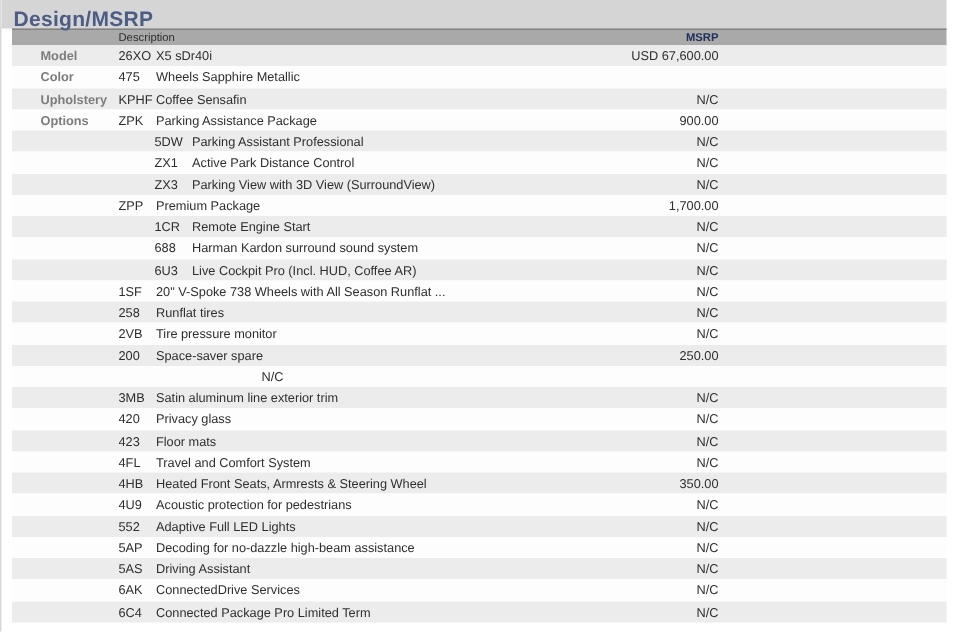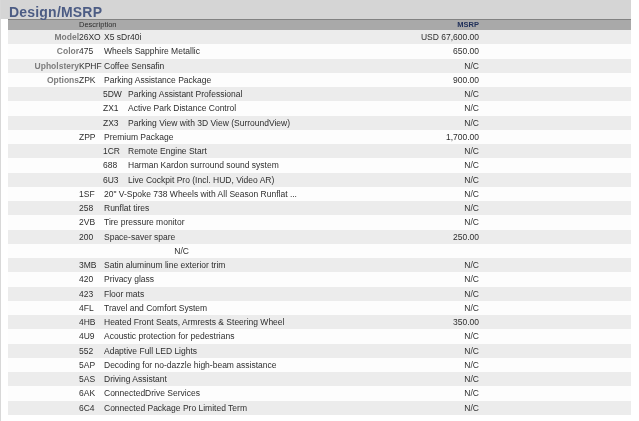--- a/index.html
+++ b/index.html
@@ -24,21 +24,21 @@
     display:flex;height:10px;line-height:10px;
     background:#a9a9a9;border-top:1px solid #828282;
     font-size:7.5px;font-weight:bold;color:#20305a;
   }
   .t-row{
     display:flex;height:14.26px;line-height:14.26px;
     font-size:8.5px;background:#fdfdfd;
   }
   .t-row:nth-child(odd){background:#ececec;}
   .col-label{width:71px;padding-left:19px;box-sizing:border-box;
-    color:#7d7d7d;font-weight:bold;white-space:nowrap;overflow:hidden;text-align:right;}
+    color:#7d7d7d;font-weight:bold;white-space:nowrap;overflow:hidden;}
   .col-desc{flex:1;white-space:nowrap;overflow:hidden;
     color:#2e2e2e;font-weight:normal;}
   .col-desc .indent2{padding-left:24px;}
   .opt-code{display:inline-block;width:25px;}
   .col-msrp{width:110px;text-align:right;color:#2e2e2e;font-weight:normal;white-space:nowrap;}
   .col-spacer{width:152px;}
   .t-header .col-msrp{color:#20305a;font-weight:bold;}
 </style>
 </head>
 <body>
@@ -57,21 +57,20 @@
   <div>
       <div class="t-row">
         <div class="col-label">Model</div>
         <div class="col-desc"><span><span class="opt-code">26XO</span><span>X5 sDr40i</span></span></div>
         <div class="col-msrp">USD 67,600.00</div>
         <div class="col-spacer"></div>
       </div>
       <div class="t-row">
         <div class="col-label">Color</div>
         <div class="col-desc"><span><span class="opt-code">475</span><span>Wheels Sapphire Metallic</span></span></div>
-        <div class="col-msrp">650.00</div>
         <div class="col-spacer"></div>
       </div>
       <div class="t-row">
         <div class="col-label">Upholstery</div>
         <div class="col-desc"><span><span class="opt-code">KPHF</span><span>Coffee Sensafin</span></span></div>
         <div class="col-msrp">N/C</div>
         <div class="col-spacer"></div>
       </div>
       <div class="t-row">
         <div class="col-label">Options</div>
@@ -110,21 +109,21 @@
         <div class="col-spacer"></div>
       </div>
       <div class="t-row">
         <div class="col-label"></div>
         <div class="col-desc"><span class="indent2"><span class="opt-code">688</span><span>Harman Kardon surround sound system</span></span></div>
         <div class="col-msrp">N/C</div>
         <div class="col-spacer"></div>
       </div>
       <div class="t-row">
         <div class="col-label"></div>
-        <div class="col-desc"><span class="indent2"><span class="opt-code">6U3</span><span>Live Cockpit Pro (Incl. HUD, Video AR)</span></span></div>
+        <div class="col-desc"><span class="indent2"><span class="opt-code">6U3</span><span>Live Cockpit Pro (Incl. HUD, Coffee AR)</span></span></div>
         <div class="col-msrp">N/C</div>
         <div class="col-spacer"></div>
       </div>
       <div class="t-row">
         <div class="col-label"></div>
         <div class="col-desc"><span><span class="opt-code">1SF</span><span>20" V-Spoke 738 Wheels with All Season Runflat ...</span></span></div>
         <div class="col-msrp">N/C</div>
         <div class="col-spacer"></div>
       </div>
       <div class="t-row">

